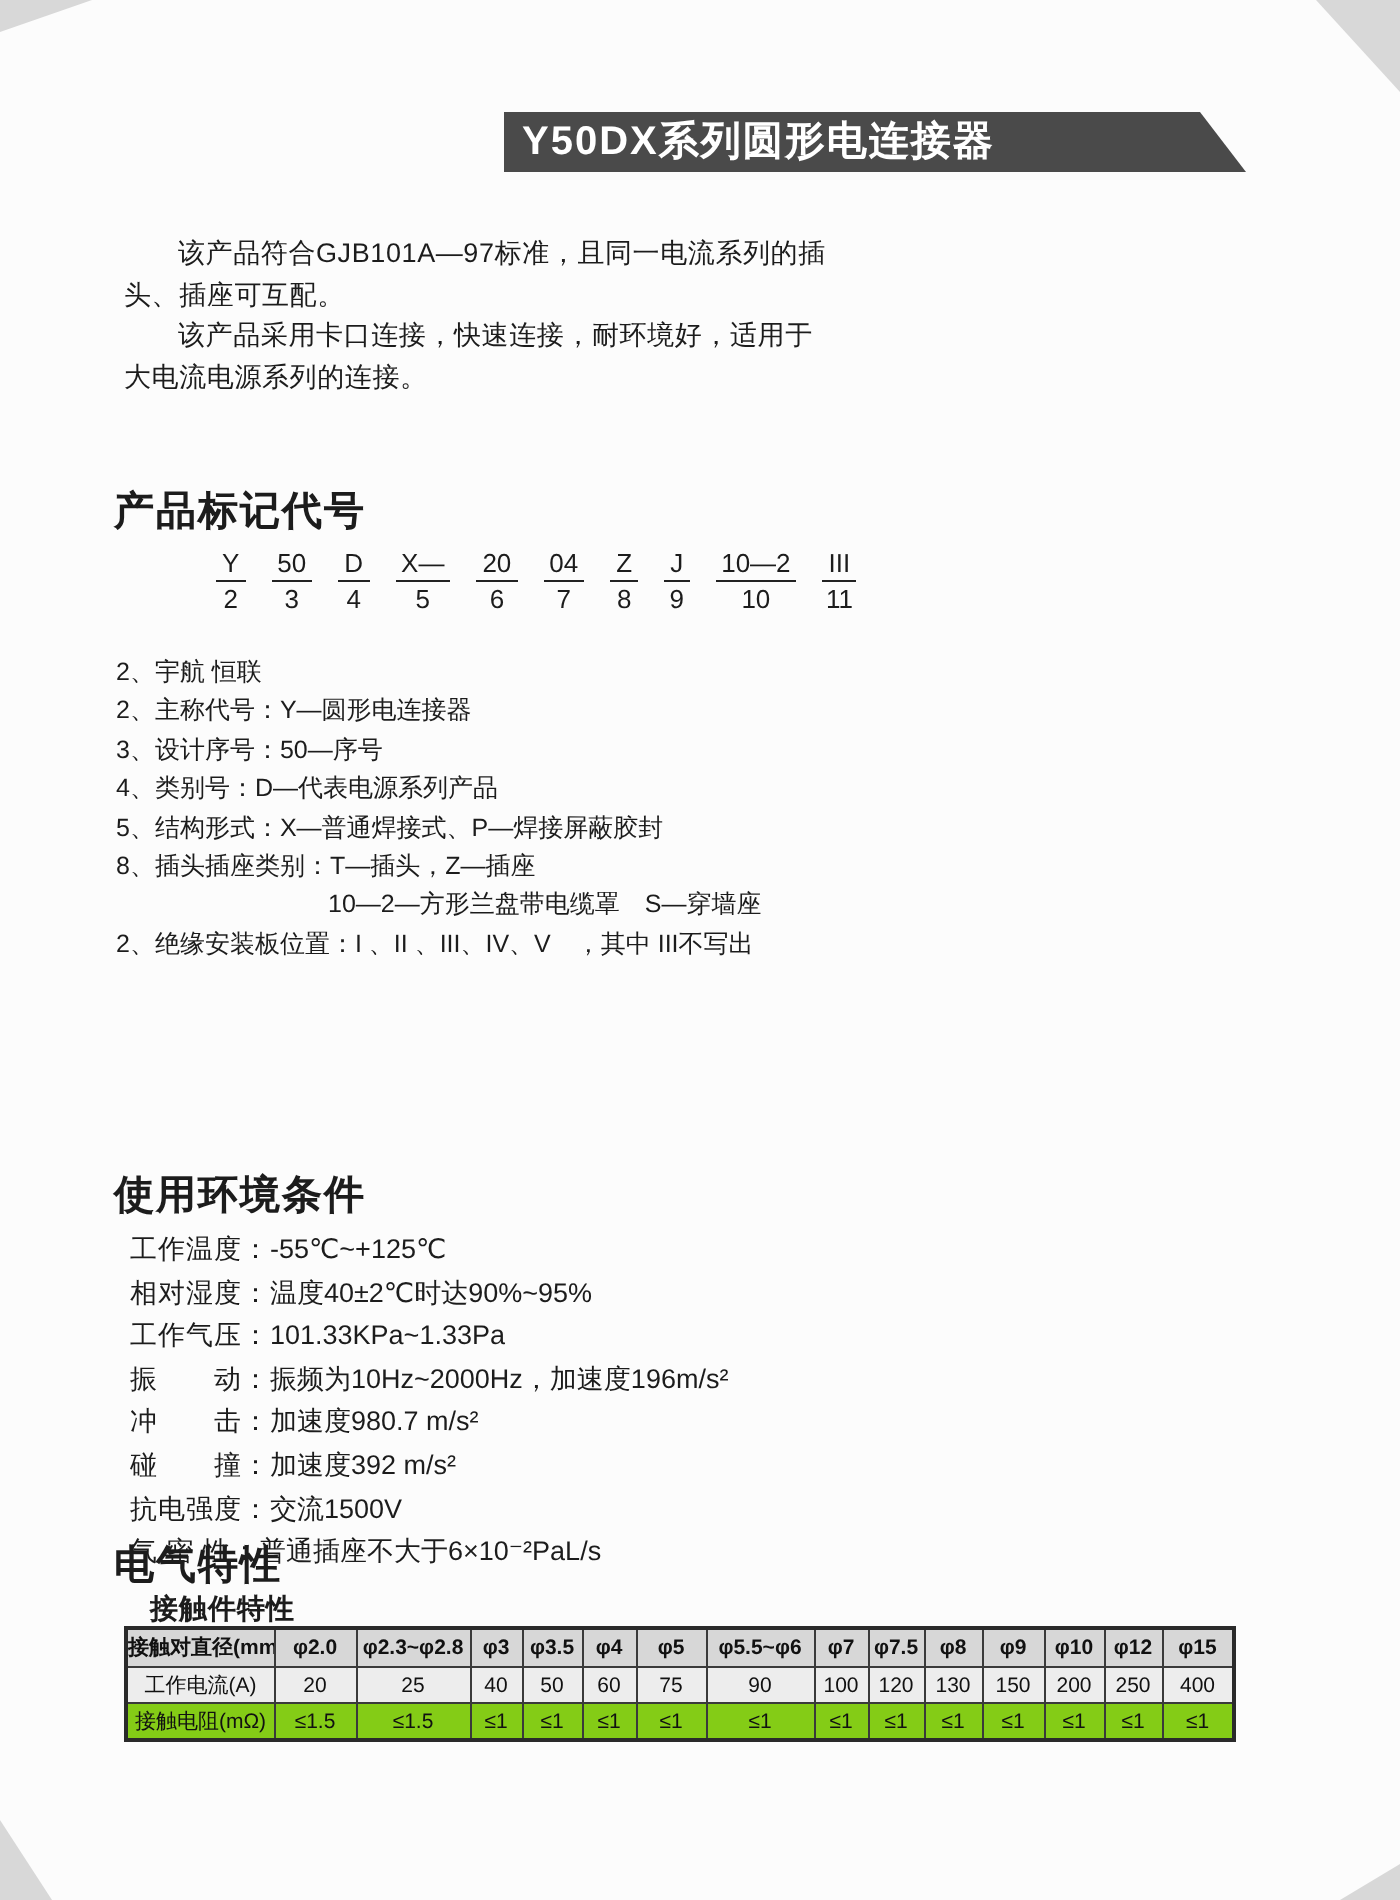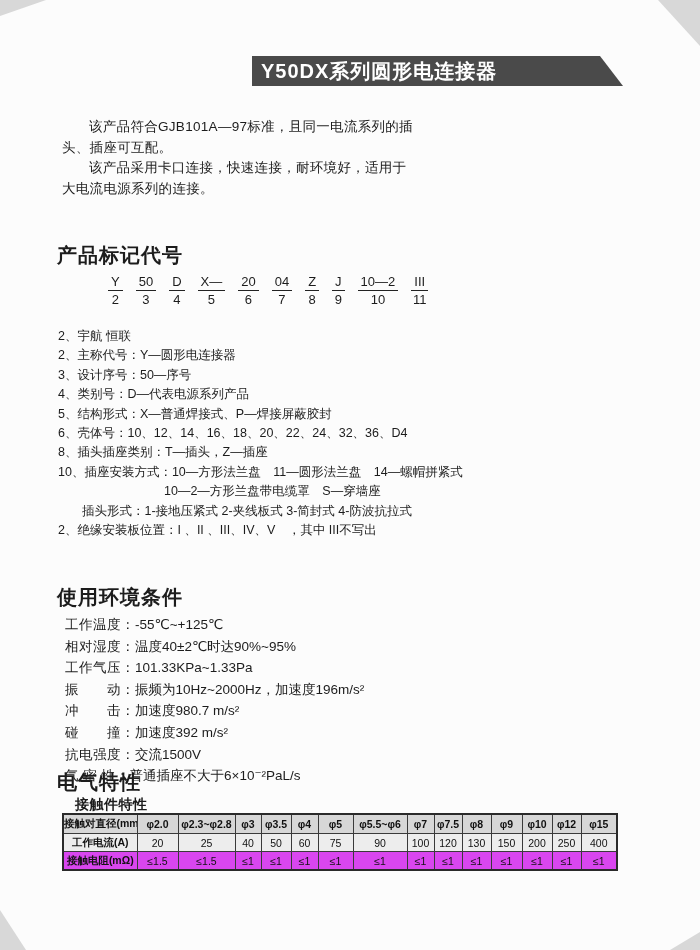--- a/index.html
+++ b/index.html
@@ -59,22 +59,22 @@
   
   .ctable{
     position:absolute;left:62px;top:813px;width:554px;
     border-collapse:collapse;table-layout:fixed;
     font-size:10.5px;text-align:center;color:#111;
   }
   .ctable th,.ctable td{border:1px solid #3a3a3a;padding:0;height:17px;overflow:hidden;white-space:nowrap;}
   .ctable{border:2px solid #2a2a2a;}
   .ctable thead th{background:#d7d7d7;font-weight:bold;height:18px;}
   .ctable .row-current td{background:#ededed;}
-  .ctable .row-resist td{background:#d946ef;}
-  .ctable td.rowlabel{font-weight:bold;}
+  .ctable .row-resist td{background:#84cc16;}
+  .ctable td.rowlabel{font-weight:normal;}
 </style>
 </head>
 <body>
 
 <div class="page">
 
   <div class="scan-corner sc-tl"></div>
   <div class="scan-corner sc-tr"></div>
   <div class="scan-corner sc-bl"></div>
   <div class="scan-corner sc-br"></div>
@@ -132,25 +132,22 @@
       <span class="code-bottom">11</span>
     </div>
   </div>
 
   <div class="notes">
     <div>2、宇航 恒联</div>
     <div>2、主称代号：Y—圆形电连接器</div>
     <div>3、设计序号：50—序号</div>
     <div>4、类别号：D—代表电源系列产品</div>
     <div>5、结构形式：X—普通焊接式、P—焊接屏蔽胶封</div>
-    <div>6、壳体号：10、12、14、16、18、20、22、24、32、36、D4</div>
     <div>8、插头插座类别：T—插头，Z—插座</div>
-    <div>10、插座安装方式：10—方形法兰盘　11—圆形法兰盘　14—螺帽拼紧式</div>
     <div class="note-ind-a">10—2—方形兰盘带电缆罩　S—穿墙座</div>
-    <div class="note-ind-b">插头形式：1-接地压紧式 2-夹线板式 3-简封式 4-防波抗拉式</div>
     <div>2、绝缘安装板位置：I 、II 、III、IV、V　，其中 III不写出</div>
   </div>
 
   <div class="h1 h-env">使用环境条件</div>
 
   <div class="env">
     <div><span class="lbl">工作温度：</span><span>-55℃~+125℃</span></div>
     <div><span class="lbl">相对湿度：</span><span>温度40±2℃时达90%~95%</span></div>
     <div><span class="lbl">工作气压：</span><span>101.33KPa~1.33Pa</span></div>
     <div><span class="lbl">振　　动：</span><span>振频为10Hz~2000Hz，加速度196m/s²</span></div>

